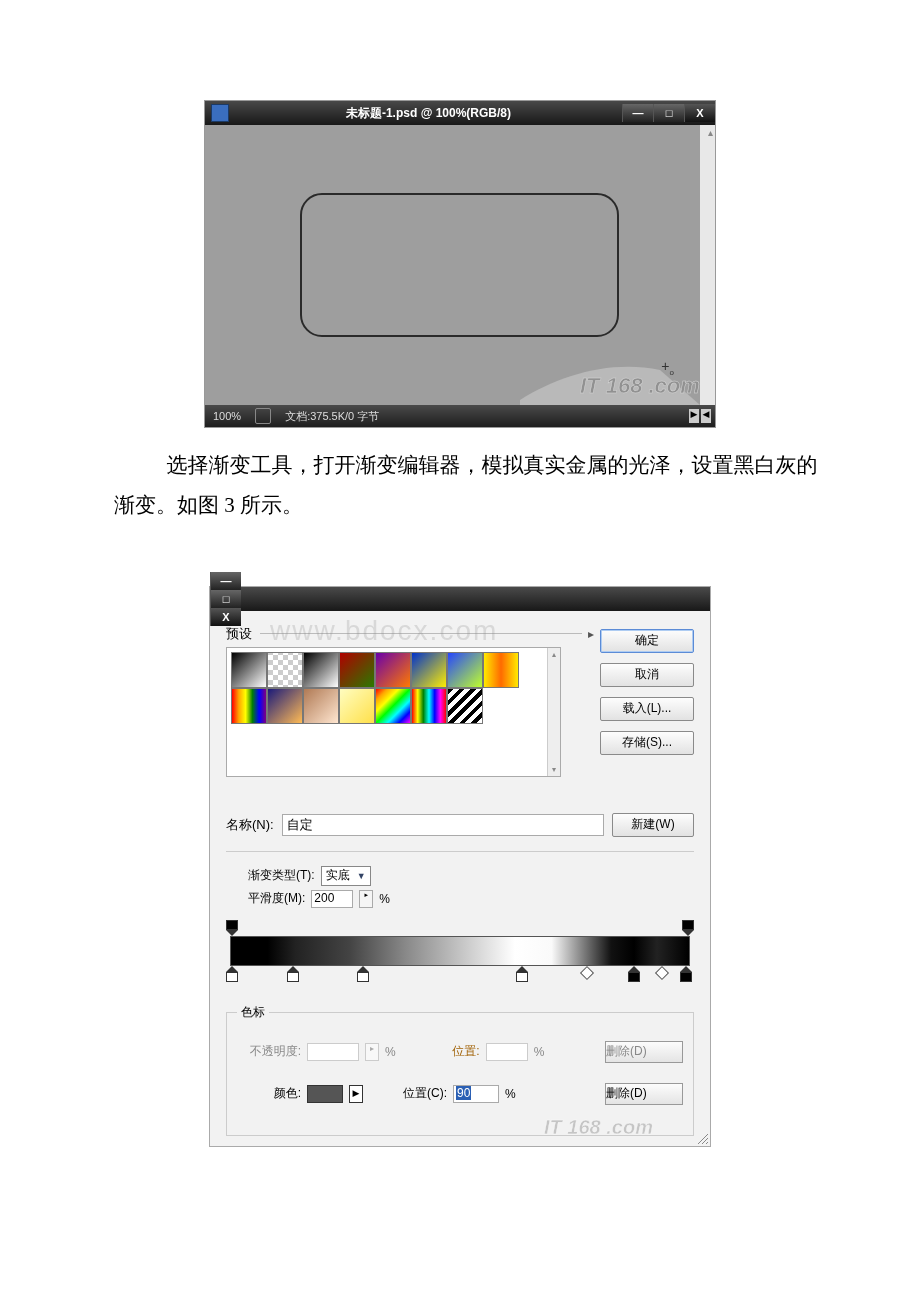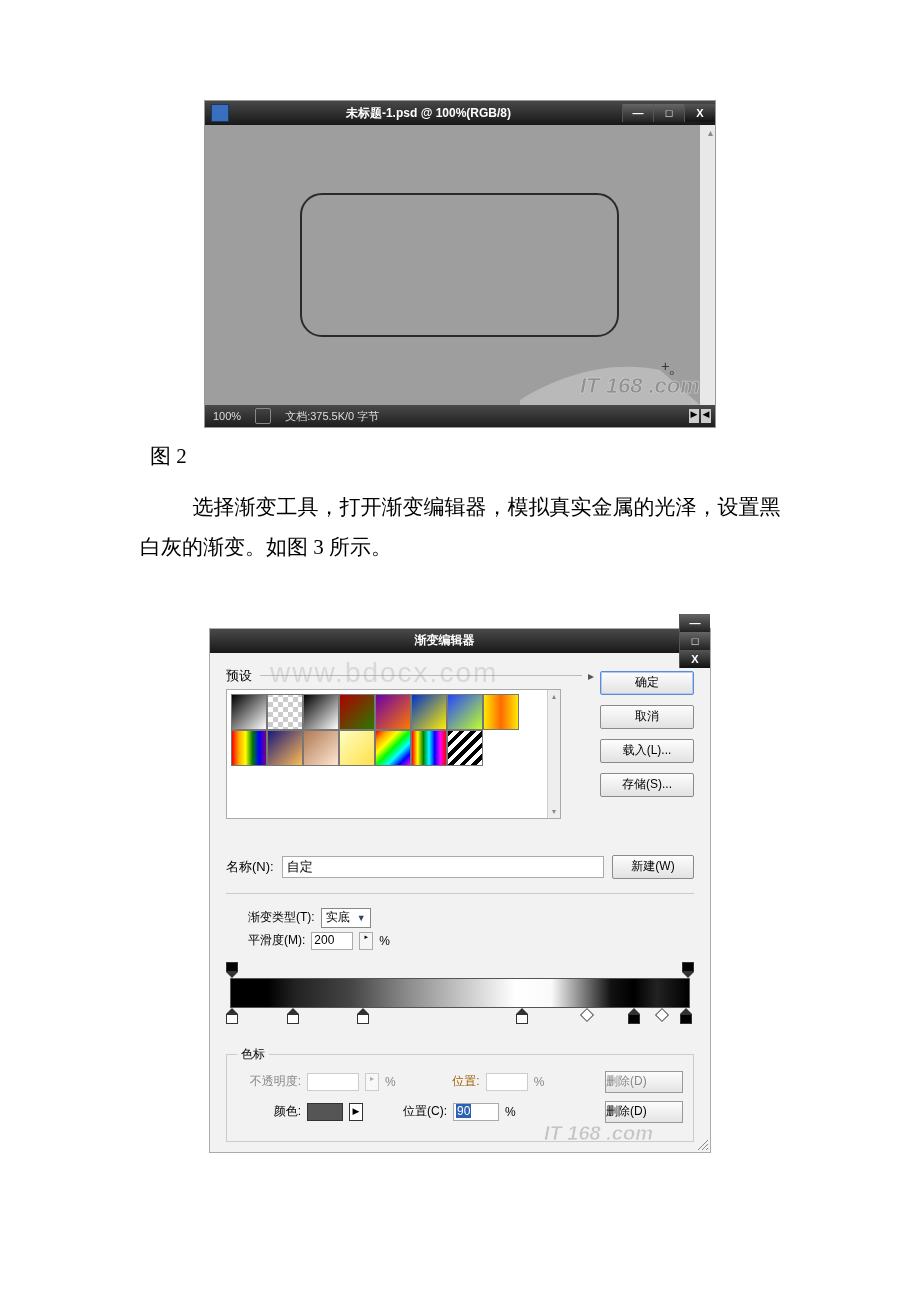--- a/index.html
+++ b/index.html
@@ -3,21 +3,21 @@
 <meta charset="utf-8">
 <style>
   body {
     margin: 0;
     padding: 0;
     font-family: "Microsoft YaHei", "SimSun", sans-serif;
     background: #fff;
     width: 920px;
   }
   .page {
-    padding: 40px 60px;
+    padding: 40px 34px;
   }
   .figure-window {
     margin: 60px auto 0 auto;
     width: 510px;
     border: 1px solid #999;
   }
   .titlebar {
     height: 24px;
     background: linear-gradient(to bottom, #484848, #181818);
     display: flex;
@@ -350,21 +350,21 @@
     top: -9px;
     left: 10px;
     background: #f2f2f2;
     padding: 0 4px;
     font-size: 12px;
   }
   .sf-row {
     display: flex;
     align-items: center;
     gap: 6px;
-    margin: 8px 0;
+    margin: 20px 0;
   }
   .sf-row .lbl { width: 64px; text-align: right; color: #888; }
   .sf-row .lbl.active { color: #000; }
   .sf-row .minut {
     width: 50px; height: 16px; border: 1px solid #ccc; background:#fff;
   }
   .sf-row .spin {
     width: 12px; height: 16px; border: 1px solid #ccc; background:#f8f8f8; font-size:8px; text-align:center; color:#aaa;
   }
   .sf-row .unit { color:#888; }
@@ -447,27 +447,25 @@
       <div class="stat-box">100%</div>
       <div class="stat-icon"></div>
       <div class="stat-box">文档:375.5K/0 字节</div>
       <div class="stat-slider">
         <div class="arrow">▶</div>
         <div class="arrow">◀</div>
       </div>
     </div>
   </div>
 
-  <div class="caption">图 2</div>
 
   <div class="body-text">选择渐变工具，打开渐变编辑器，模拟真实金属的光泽，设置黑白灰的渐变。如图 3 所示。</div>
 
   <div class="grad-editor">
     <div class="ge-titlebar">
-      <div class="ge-title">渐变编辑器</div>
       <div class="win-controls">
         <div class="win-btn">—</div>
         <div class="win-btn">□</div>
         <div class="win-btn">X</div>
       </div>
     </div>
 
     <div class="ge-body">
       <div class="wm-bdocx">www.bdocx.com</div>
 

